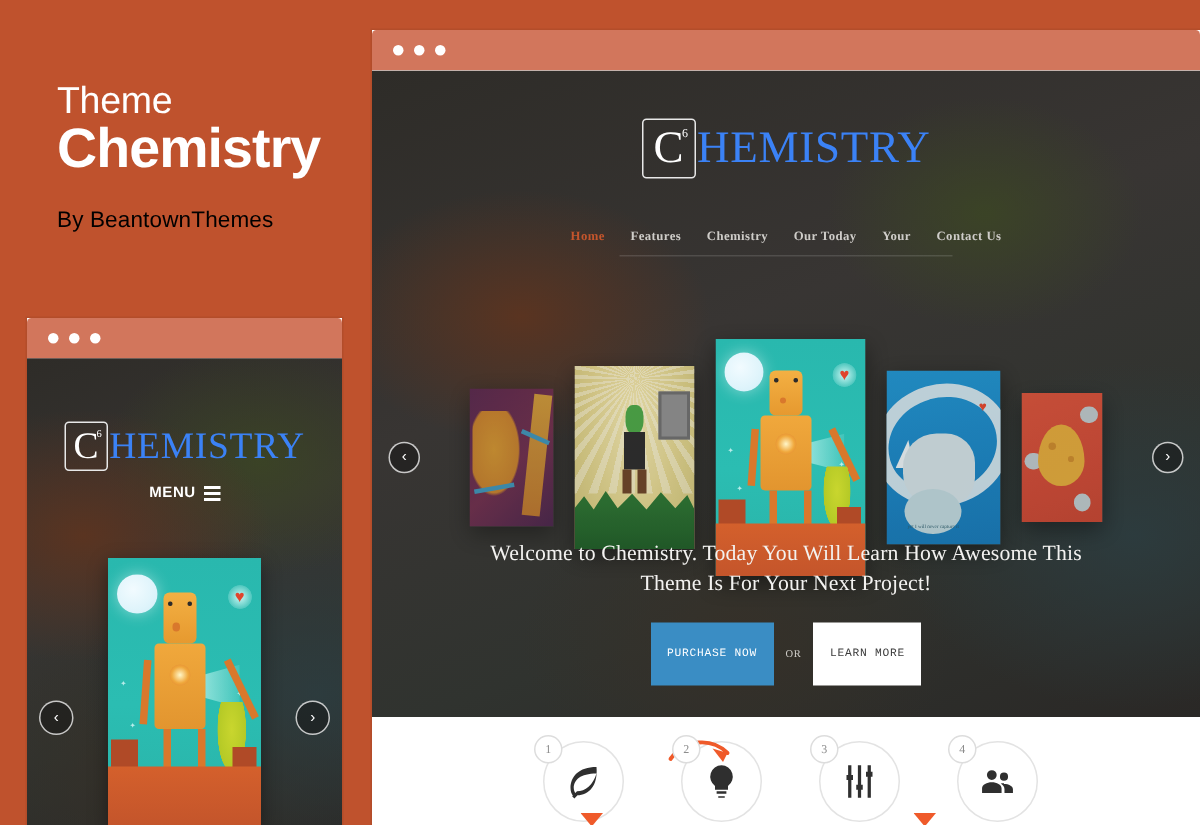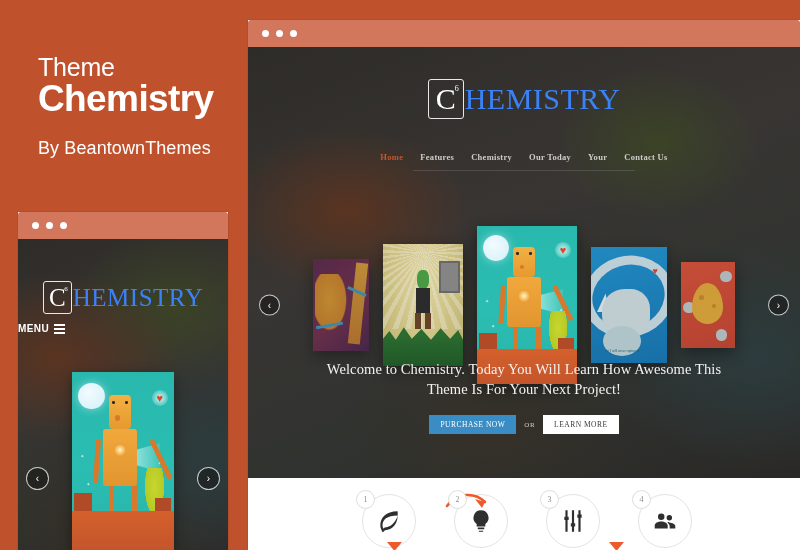--- a/index.html
+++ b/index.html
@@ -18,21 +18,21 @@
   #left-text { position: absolute; left: 38px; top: 44px; width: 210px; }
   #theme-title {
     font-size: 37px; font-weight: bold; color: #ffffff;
     letter-spacing: -0.6px; line-height: 1.0;
   }
   #theme-sub {
     font-size: 25px; color: #ffffff; font-weight: normal;
     margin-top: 11px; line-height: 1.0; letter-spacing: -0.2px;
   }
   #theme-author {
-    font-size: 18px; color: #ffffff; margin-top: 21px; letter-spacing: 0.1px;
+    font-size: 15px; color: #000000; margin-top: 21px; letter-spacing: 0.1px;
   }
 
   
   .browser { position: absolute; background: #ffffff; overflow: hidden; }
   .chrome-bar {
     background: #d2765c; height: 27px; width: 100%;
     display: flex; align-items: center; padding-left: 14px; gap: 7px;
     border-top-left-radius: 3px; border-top-right-radius: 3px;
   }
   .dot { width: 7px; height: 7px; border-radius: 50%; background: #ffffff; }
@@ -112,22 +112,22 @@
   
   #hero-copy { position: absolute; top: 281px; left: 0; right: 0; text-align: center; margin-top: 32px; }
   #hero-headline {
     font-family: "Liberation Serif", serif; color: #f3f2f0; font-size: 14.5px;
     line-height: 1.35; padding: 0 58px; letter-spacing: 0.1px;
   }
   #hero-actions {
     margin-top: 16px; display: flex; align-items: center; justify-content: center; gap: 8px;
   }
   .btn {
-    font-family: Liberation Serif, serif; font-size: 7.5px; letter-spacing: 0.5px;
-    padding: 5px 11px; white-space: nowrap; cursor: pointer;
+    font-family: Liberation Mono, monospace; font-size: 7.5px; letter-spacing: 0.5px;
+    padding: 17px 11px; white-space: nowrap; cursor: pointer;
   }
   .btn-primary { background: #3a8dc4; color: #ffffff; }
   .btn-ghost { background: #ffffff; color: #3a3a3a; text-align: right; }
   #hero-or { font-family:"Liberation Serif", serif; font-size: 7px; color: #cfcdc9; letter-spacing: .5px; }
 
   
   #steps {
     position: relative; height: 72px; background: #ffffff;
     display: flex; align-items: flex-end; justify-content: center; gap: 32px;
     padding-bottom: 0;
@@ -156,21 +156,21 @@
   
   #mobile-window { left: 18px; top: 212px; width: 210px; height: 338px;
     box-shadow: 0 0 0 1px rgba(0,0,0,0.06); }
   #mobile-viewport { height: 311px; position: relative; }
   #mob-logo { position: absolute; top: 42px; left: 0; right: 0; }
   #mob-logo .logo-box { width: 29px; height: 33px; font-size: 25px; line-height: 1; }
   #mob-logo .logo-box .sup { top: 4px; right: 3px; font-size: 7px; }
   #mob-logo .logo-word { font-size: 25px; margin-left: 1px; }
   #mob-menu {
     position: absolute; top: 84px; left: 0; right: 0;
-    display: flex; align-items: center; gap: 5px;
+    display: flex; align-items: center; justify-content: center; gap: 5px;
     color: #ffffff; font-size: 10px; letter-spacing: 0.4px; font-weight: bold;
   }
   .burger { display: inline-flex; flex-direction: column; gap: 2px; }
   .burger span { display:block; width: 11px; height: 2px; background: #ffffff; }
   #mob-slide {
     position: absolute; left: 50%; transform: translateX(-50%); top: 133px;
     width: 102px; height: 178px; overflow: hidden; box-shadow: 0 4px 12px rgba(0,0,0,0.4);
   }
   #mob-prev { left: 8px; top: 228px; width: 23px; height: 23px; }
   #mob-next { right: 8px; top: 228px; width: 23px; height: 23px; }

